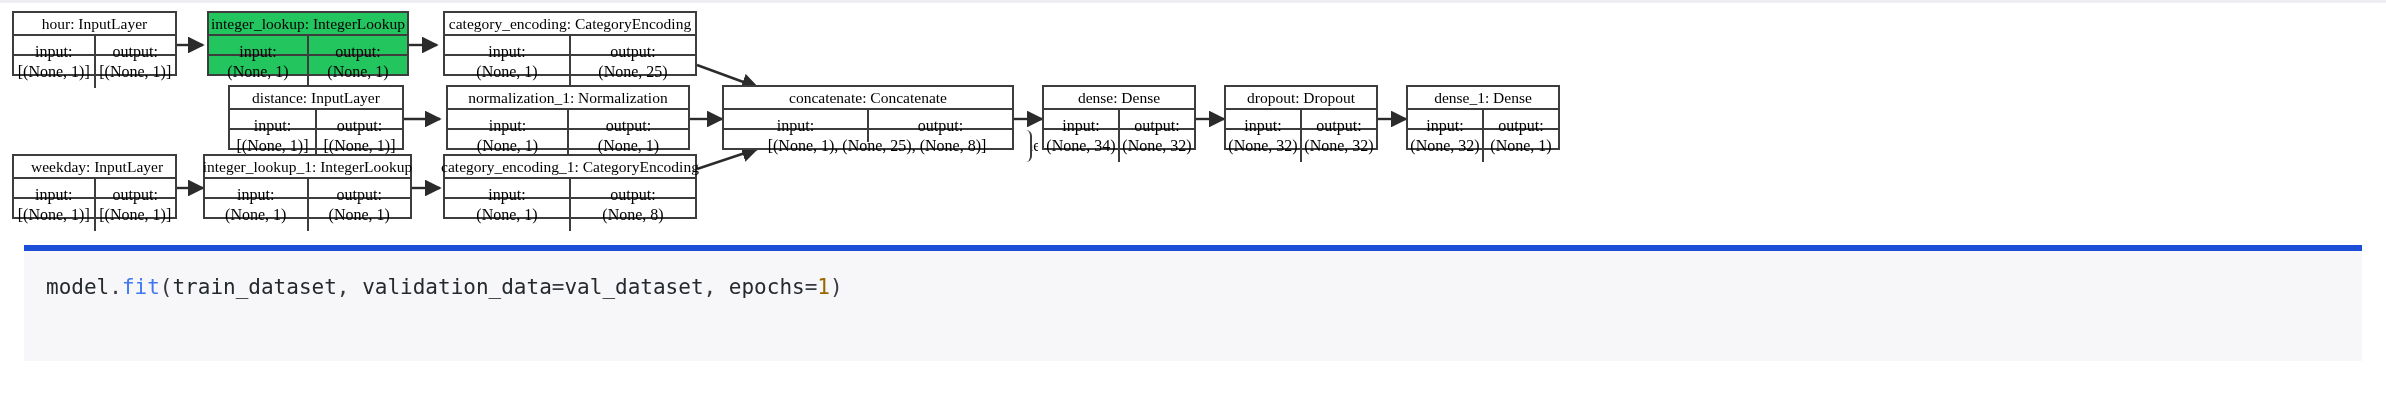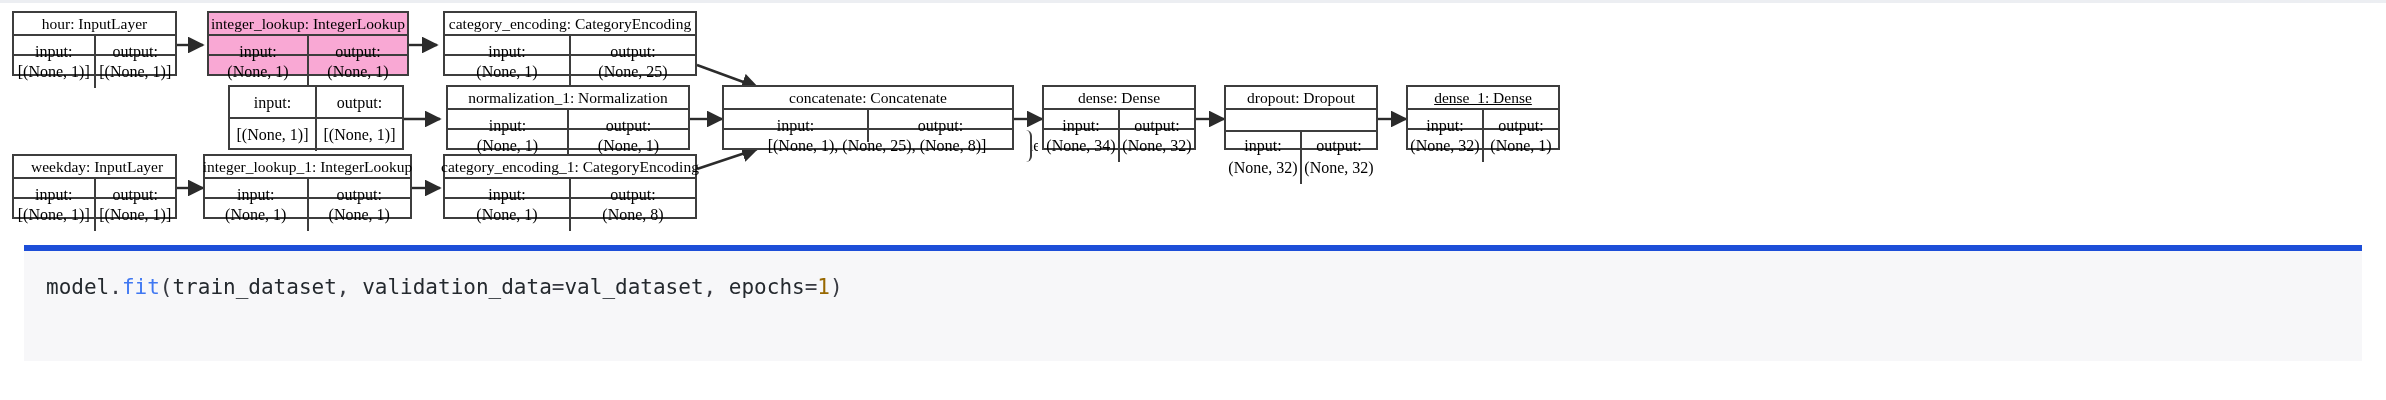--- a/index.html
+++ b/index.html
@@ -158,21 +158,21 @@
       <div class="row mid" style="border-bottom-color: rgb(61, 61, 61);">
         <div class="cell left" style="border-right-color: rgb(61, 61, 61);">input:</div>
         <div class="cell right">output:</div>
       </div>
       <div class="row bot">
         <div class="cell left" style="border-right-color: rgb(61, 61, 61);">[(None, 1)]</div>
         <div class="cell right">[(None, 1)]</div>
       </div>
     </div>
 
-    <div class="node" style="left: 207px; top: 8px; width: 202px; height: 65px; border-color: rgb(61, 61, 61); background: #f9a8d4; color: rgb(0, 0, 0);">
+    <div class="node" style="left: 207px; top: 8px; width: 202px; height: 65px; border-color: rgb(61, 61, 61); background: #22c55e; color: rgb(0, 0, 0);">
       <div class="title" style="border-bottom-color: rgb(61, 61, 61);">integer_lookup: IntegerLookup</div>
       <div class="row mid" style="border-bottom-color: rgb(61, 61, 61);">
         <div class="cell left" style="border-right-color: rgb(61, 61, 61);">input:</div>
         <div class="cell right">output:</div>
       </div>
       <div class="row bot">
         <div class="cell left" style="border-right-color: rgb(61, 61, 61);">(None, 1)</div>
         <div class="cell right">(None, 1)</div>
       </div>
     </div>
@@ -183,20 +183,21 @@
         <div class="cell left" style="border-right-color: rgb(61, 61, 61);">input:</div>
         <div class="cell right">output:</div>
       </div>
       <div class="row bot">
         <div class="cell left" style="border-right-color: rgb(61, 61, 61);">(None, 1)</div>
         <div class="cell right">(None, 25)</div>
       </div>
     </div>
 
     <div class="node" style="left: 228px; top: 82px; width: 176px; height: 65px; border-color: rgb(61, 61, 61); background: rgb(255, 255, 255); color: rgb(0, 0, 0);">
+      <div class="title" style="border-bottom-color: rgb(61, 61, 61);">distance: InputLayer</div>
       <div class="row mid" style="border-bottom-color: rgb(61, 61, 61);">
         <div class="cell left" style="border-right-color: rgb(61, 61, 61);">input:</div>
         <div class="cell right">output:</div>
       </div>
       <div class="row bot">
         <div class="cell left" style="border-right-color: rgb(61, 61, 61);">[(None, 1)]</div>
         <div class="cell right">[(None, 1)]</div>
       </div>
     </div>
 
@@ -265,34 +266,34 @@
       <div class="row mid" style="border-bottom-color: rgb(61, 61, 61);">
         <div class="cell left" style="border-right-color: rgb(61, 61, 61);">input:</div>
         <div class="cell right">output:</div>
       </div>
       <div class="row bot">
         <div class="cell left" style="border-right-color: rgb(61, 61, 61);">(None, 34)</div>
         <div class="cell right">(None, 32)</div>
       </div>
     </div>
 
-    <div class="node" style="left: 1224px; top: 82px; width: 154px; height: 65px; border-color: rgb(61, 61, 61); background: rgb(255, 255, 255); color: rgb(0, 0, 0); gap: 20px;">
+    <div class="node" style="left: 1224px; top: 82px; width: 154px; height: 65px; border-color: rgb(61, 61, 61); background: rgb(255, 255, 255); color: rgb(0, 0, 0);">
       <div class="title" style="border-bottom-color: rgb(61, 61, 61);">dropout: Dropout</div>
       <div class="row mid" style="border-bottom-color: rgb(61, 61, 61);">
         <div class="cell left" style="border-right-color: rgb(61, 61, 61);">input:</div>
         <div class="cell right">output:</div>
       </div>
       <div class="row bot">
         <div class="cell left" style="border-right-color: rgb(61, 61, 61);">(None, 32)</div>
         <div class="cell right">(None, 32)</div>
       </div>
     </div>
 
     <div class="node" style="left: 1406px; top: 82px; width: 154px; height: 65px; border-color: rgb(61, 61, 61); background: rgb(255, 255, 255); color: rgb(0, 0, 0);">
-      <div class="title" style="border-bottom-color: rgb(61, 61, 61); text-decoration: underline;">dense_1: Dense</div>
+      <div class="title" style="border-bottom-color: rgb(61, 61, 61);">dense_1: Dense</div>
       <div class="row mid" style="border-bottom-color: rgb(61, 61, 61);">
         <div class="cell left" style="border-right-color: rgb(61, 61, 61);">input:</div>
         <div class="cell right">output:</div>
       </div>
       <div class="row bot">
         <div class="cell left" style="border-right-color: rgb(61, 61, 61);">(None, 32)</div>
         <div class="cell right">(None, 1)</div>
       </div>
     </div>
 

